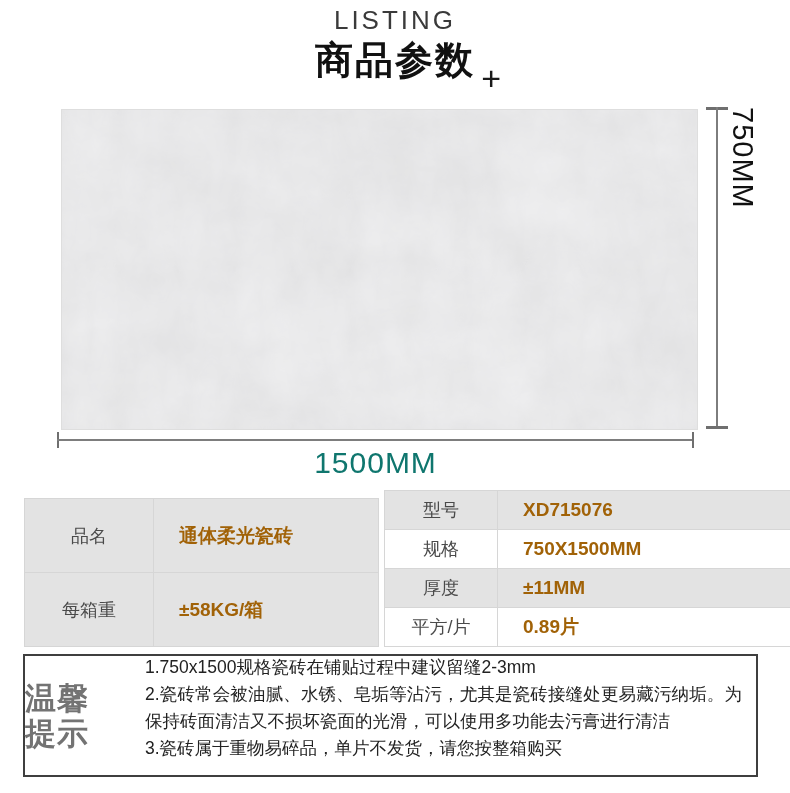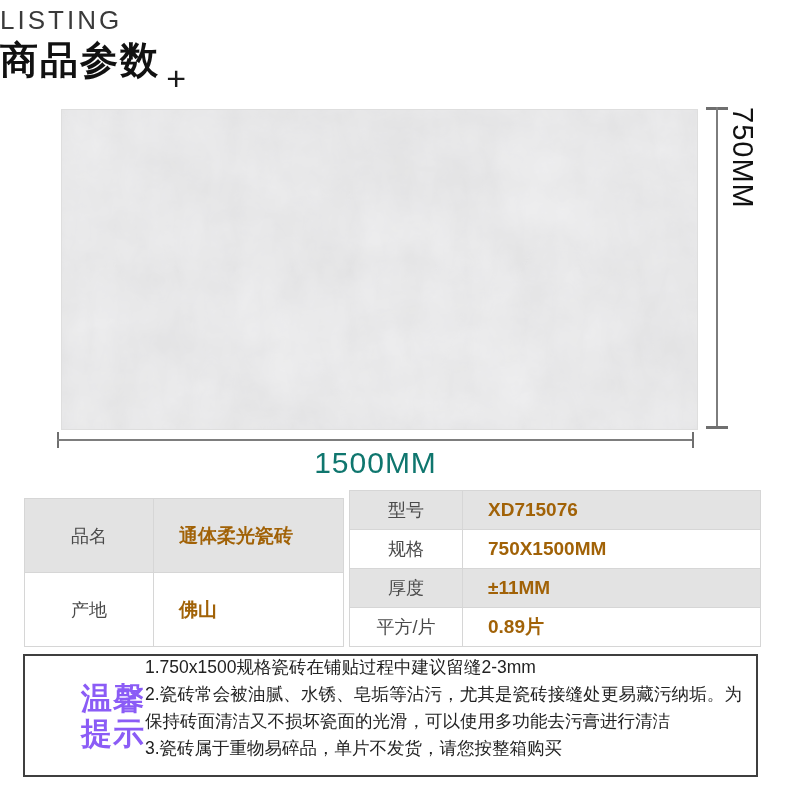--- a/index.html
+++ b/index.html
@@ -7,21 +7,21 @@
   body { font-family: "Liberation Sans", "DejaVu Sans", sans-serif; }
   .canvas {
     position: relative;
     width: 790px;
     height: 793px;
     background: #ffffff;
     overflow: hidden;
   }
 
   
-  .header { position: absolute; top: 7px; left: 0; width: 100%; }
+  .header { position: absolute; top: 7px; left: 0; width: 100%; text-align: center; }
   .eyebrow {
     font-size: 26px; font-weight: 300; color: #3a3a3a;
     letter-spacing: 3px; line-height: 27px;
   }
   .title-wrap { position: relative; display: inline-block; margin-top: 5px; }
   .title {
     font-size: 38px; font-weight: 700; color: #111111;
     letter-spacing: 2px; line-height: 42px;
   }
   .plus {
@@ -61,32 +61,32 @@
   }
 
   
   .spec-area { position: absolute; left: 24px; top: 490px; display: flex; gap: 5px; }
   table.spec { border-collapse: collapse; table-layout: fixed; }
   table.spec td { border: 1px solid #d6d6d6; height: 39px; vertical-align: middle; }
   table.spec tr.striped td { background: #e3e3e3; }
   table.spec tr.plain td { background: #ffffff; }
   td.lbl { text-align: center; color: #4a4a4a; font-size: 18px; font-weight: 400; }
   td.val { padding-left: 25px; color: #a16207; font-size: 19px; font-weight: 600; }
-  .spec-left { width: 320px; margin-top: 8px; } .spec-left td.lbl { width: 129px; }
+  .spec-left { width: 355px; margin-top: 8px; } .spec-left td.lbl { width: 129px; }
   .spec-right { width: 412px; } .spec-right td.lbl { width: 113px; }
 
   
   .tips {
     position: absolute; left: 23px; top: 654px; width: 735px; height: 123px;
     border: 2px solid #3f3f3f; background: #ffffff;
     display: flex; align-items: center;
   }
   .tips-heading {
-    width: 120px; flex: 0 0 120px; text-align: right;
-    color: #8b5cf6; font-size: 31px; font-weight: 700; line-height: 35px;
+    width: 120px; flex: 0 0 120px; text-align: left;
+    color: #737373; font-size: 31px; font-weight: 700; line-height: 35px;
     letter-spacing: 1px;
   }
   .tips-body { flex: 1; padding: 4px 14px 20px 0; }
   .tip-item { font-size: 17.5px; line-height: 27px; color: #222222; text-align: justify; }
 </style>
 </head>
 <body>
 
 <div class="canvas">
 
@@ -153,23 +153,23 @@
   </div>
   <div class="hdim-label">1500MM</div>
 
   <div class="spec-area">
     <table class="spec spec-left">
       <tbody>
         <tr class="striped">
           <td class="lbl">品名</td>
           <td class="val">通体柔光瓷砖</td>
         </tr>
-        <tr class="plain">
-          <td class="lbl">产地</td>
-          <td class="val">佛山</td>
+        <tr class="striped">
+          <td class="lbl">每箱重</td>
+          <td class="val">±58KG/箱</td>
         </tr>
       </tbody>
     </table>
     <table class="spec spec-right">
       <tbody>
         <tr class="striped">
           <td class="lbl">型号</td>
           <td class="val">XD715076</td>
         </tr>
         <tr class="plain">

